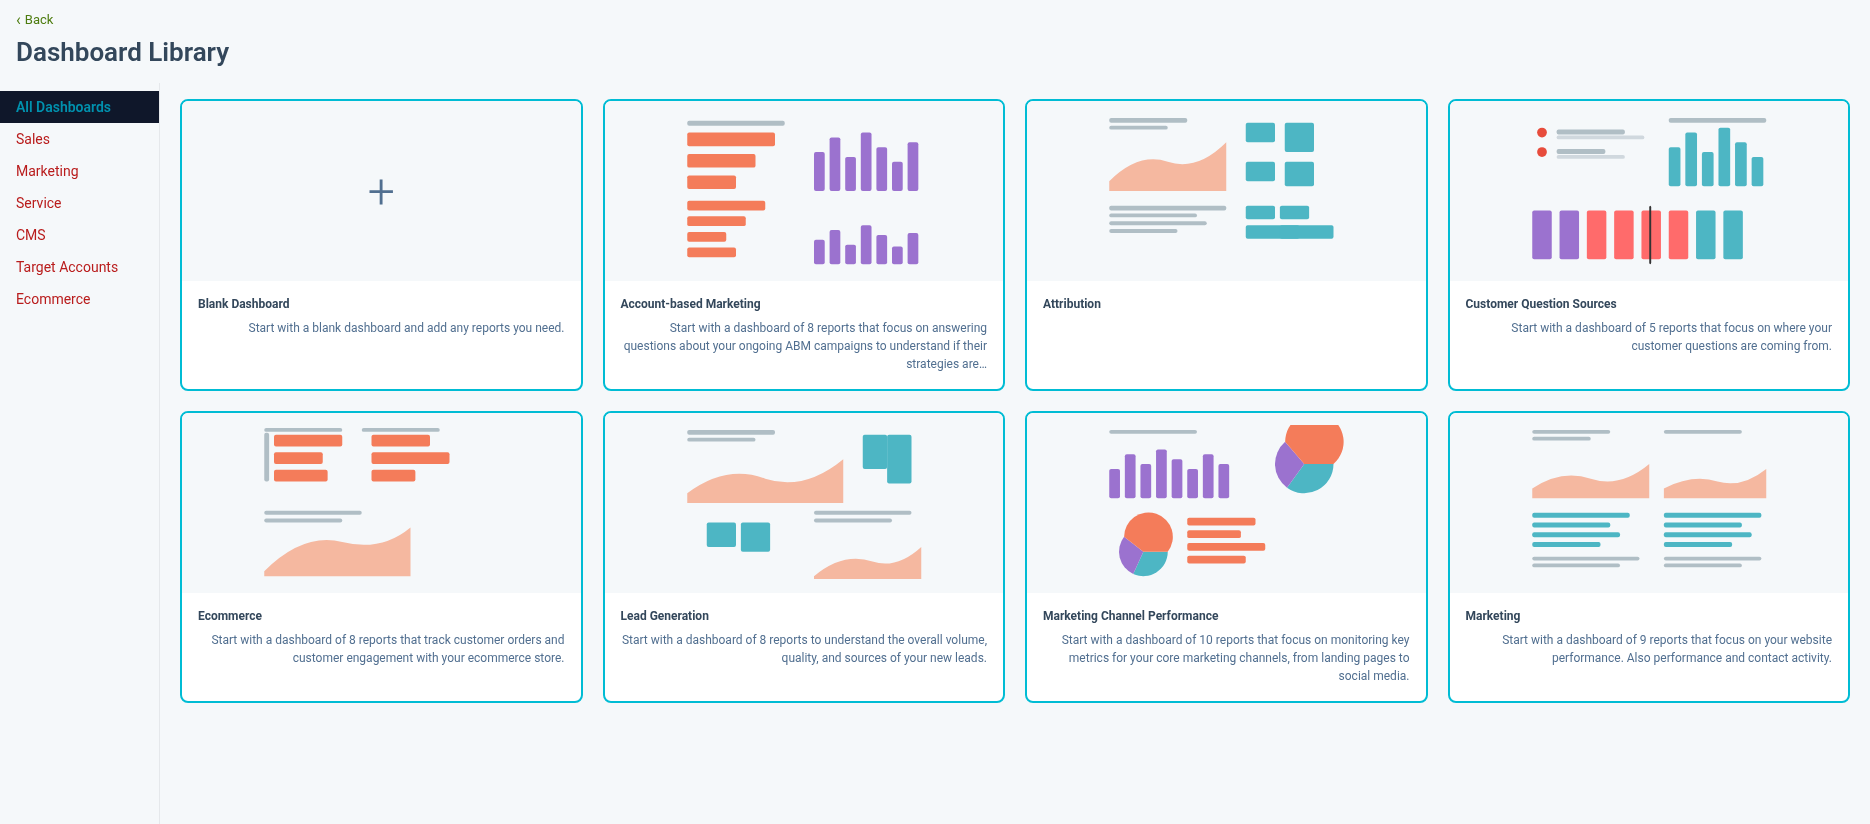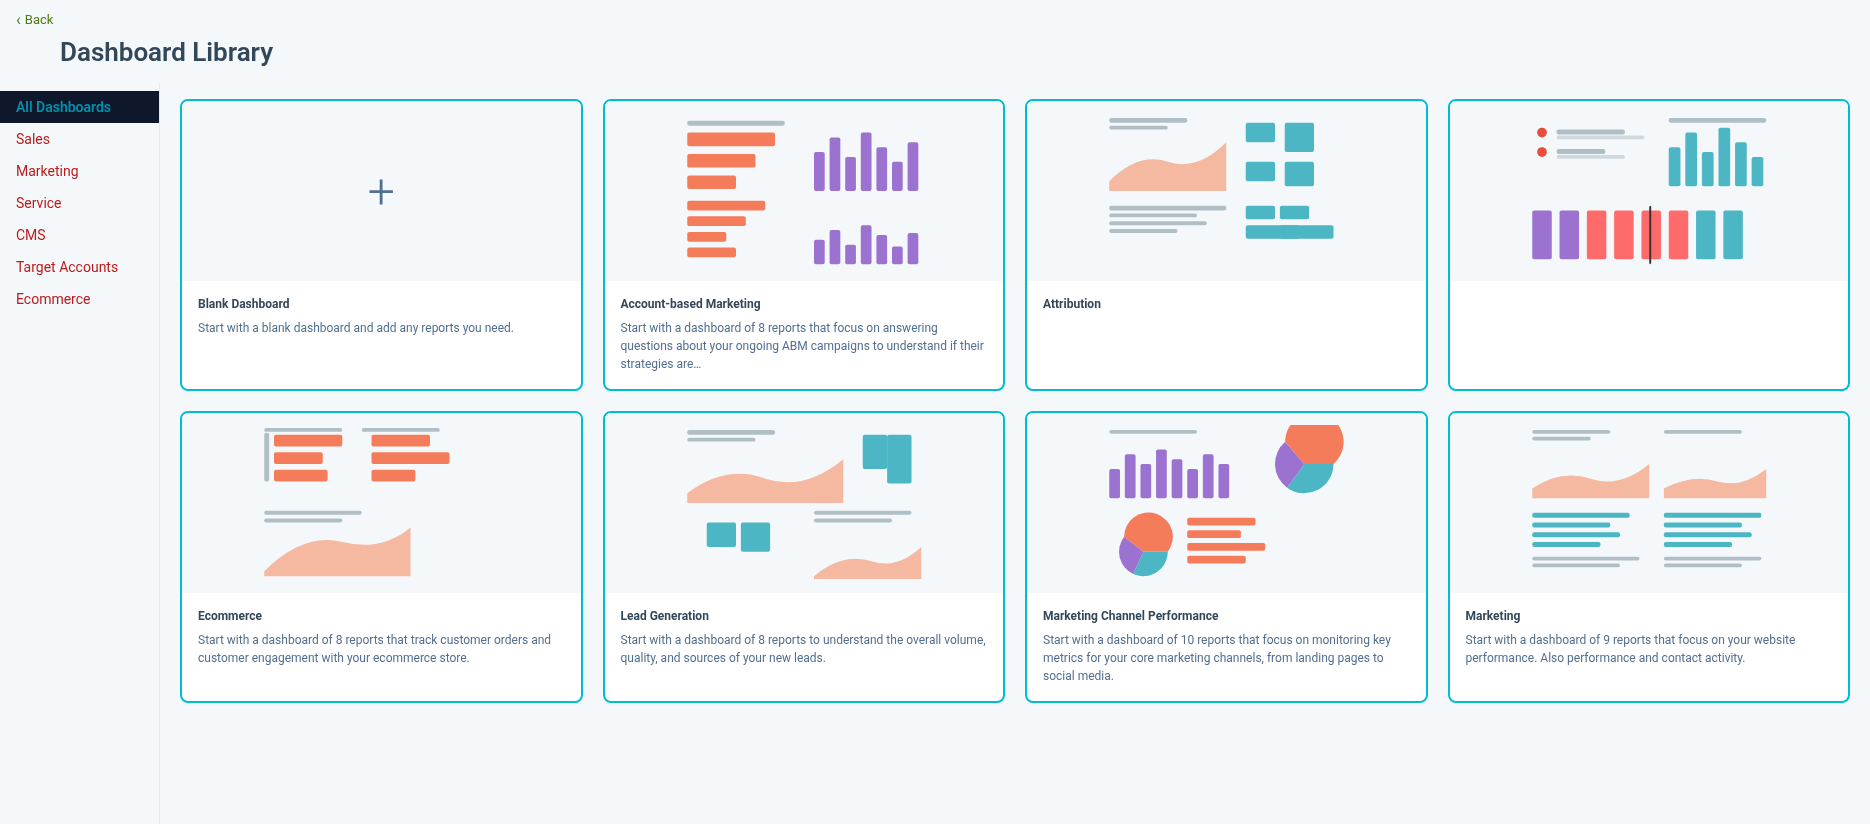--- a/index.html
+++ b/index.html
@@ -21,21 +21,20 @@
     .back-link::before {
       content: '‹';
       margin-right: 4px;
       font-size: 16px;
     }
     .page-title {
       font-size: 26px;
       font-weight: 600;
       padding: 4px 16px 16px;
       color: #33475b;
-      margin-left: 44px;
     }
     .layout {
       display: flex;
       height: calc(100vh - 70px);
     }
     .sidebar {
       width: 160px;
       background: #f5f8fa;
       padding: 8px 0;
       flex-shrink: 0;
@@ -90,20 +89,21 @@
     .card-title {
       font-size: 12px;
       font-weight: 700;
       margin-bottom: 8px;
       color: #33475b;
     }
     .card-desc {
       font-size: 12px;
       color: #516f90;
       line-height: 1.5;
+      text-align: right;
     }
     
     .blank-plus {
       font-size: 48px;
       color: #516f90;
       font-weight: 300;
     }
   </style>
 </head>
 <body>
@@ -212,20 +212,24 @@
               <rect x="38" y="100" width="20" height="50" fill="#9b72cf" rx="2"></rect>
               <rect x="66" y="100" width="20" height="50" fill="#ff6b6b" rx="2"></rect>
               <rect x="94" y="100" width="20" height="50" fill="#ff6b6b" rx="2"></rect>
               <rect x="122" y="100" width="20" height="50" fill="#ff6b6b" rx="2"></rect>
               <rect x="150" y="100" width="20" height="50" fill="#ff6b6b" rx="2"></rect>
               <rect x="178" y="100" width="20" height="50" fill="#4db6c4" rx="2"></rect>
               <rect x="206" y="100" width="20" height="50" fill="#4db6c4" rx="2"></rect>
               <rect x="130" y="95" width="2" height="60" fill="#333" rx="2"></rect>
             </svg>
           </div>
+          <div class="card-body">
+            <div class="card-title">Customer Question Sources</div>
+            <div class="card-desc">Start with a dashboard of 5 reports that focus on where your customer questions are coming from.</div>
+          </div>
         </div>
         <div class="card">
           <div class="card-preview">
             <svg viewBox="0 0 260 160" width="100%" height="100%">
               <rect x="10" y="8" width="5" height="50" fill="#b0bec5" rx="2"></rect>
               <rect x="20" y="10" width="70" height="12" fill="#f47c5a" rx="2"></rect>
               <rect x="20" y="28" width="50" height="12" fill="#f47c5a" rx="2"></rect>
               <rect x="20" y="46" width="55" height="12" fill="#f47c5a" rx="2"></rect>
               <rect x="120" y="10" width="60" height="12" fill="#f47c5a" rx="2"></rect>
               <rect x="120" y="28" width="80" height="12" fill="#f47c5a" rx="2"></rect>

